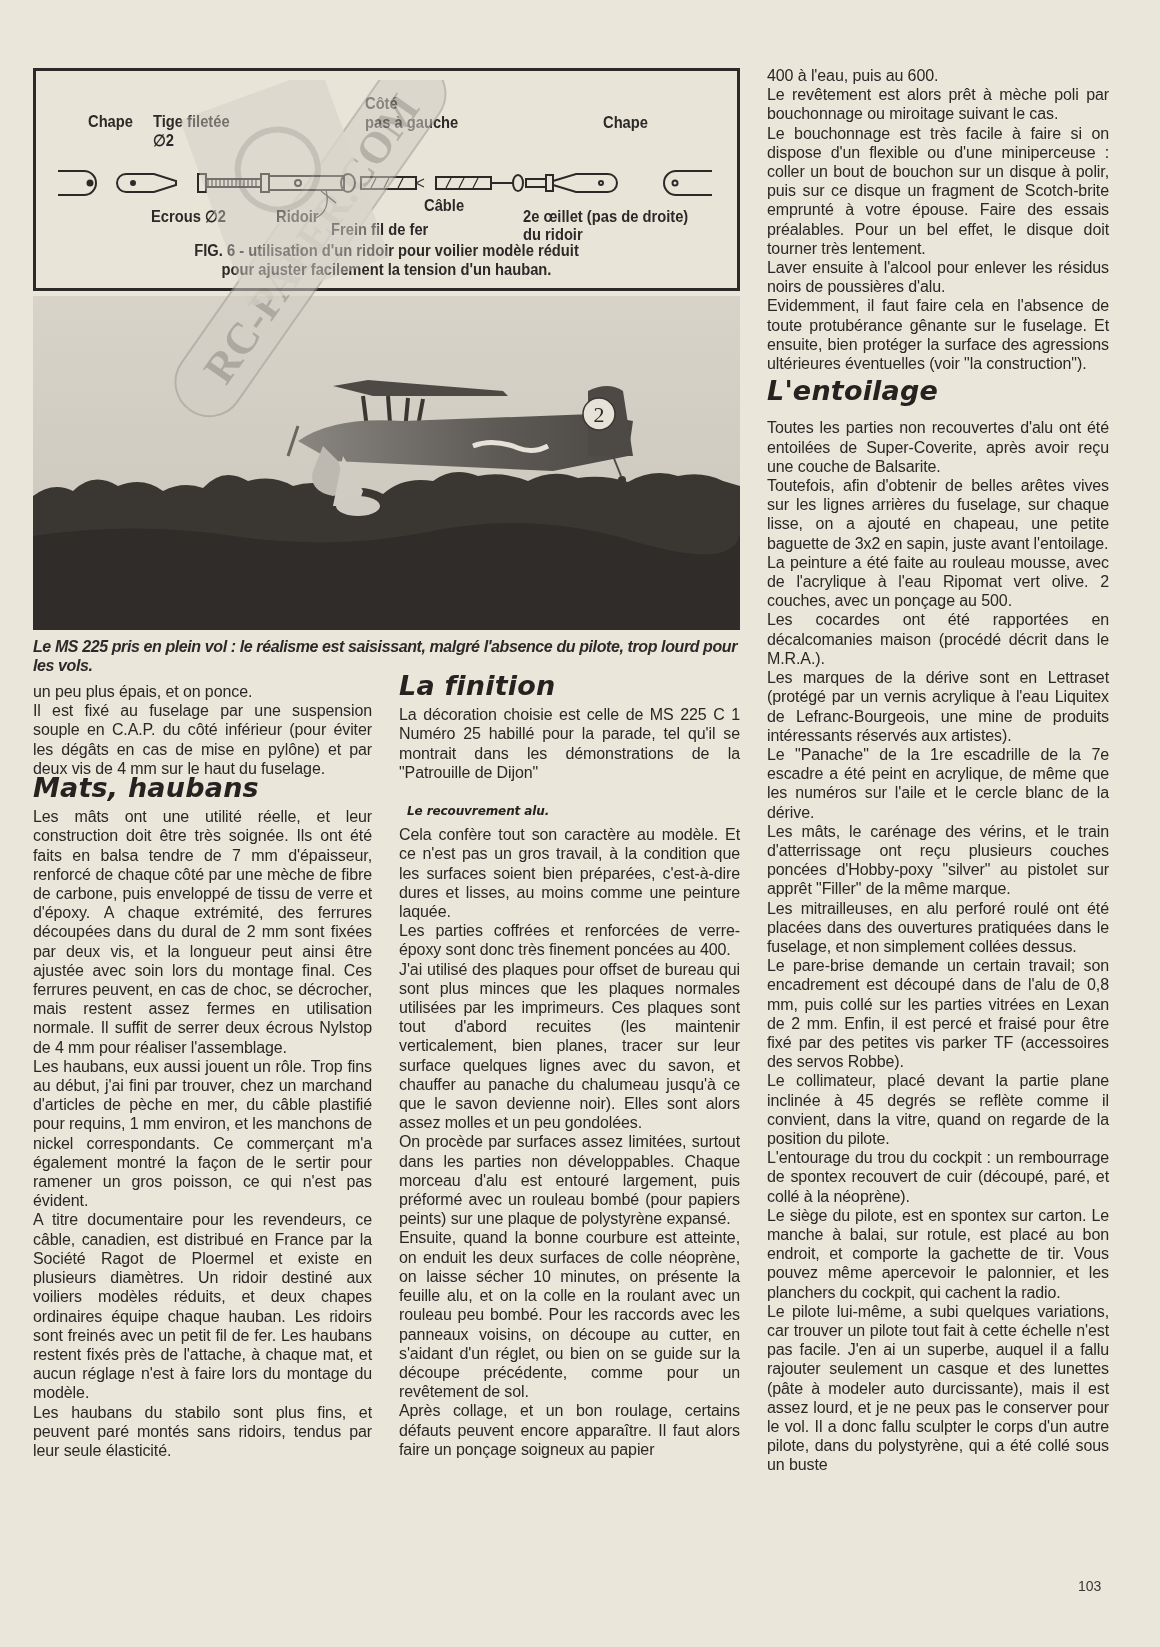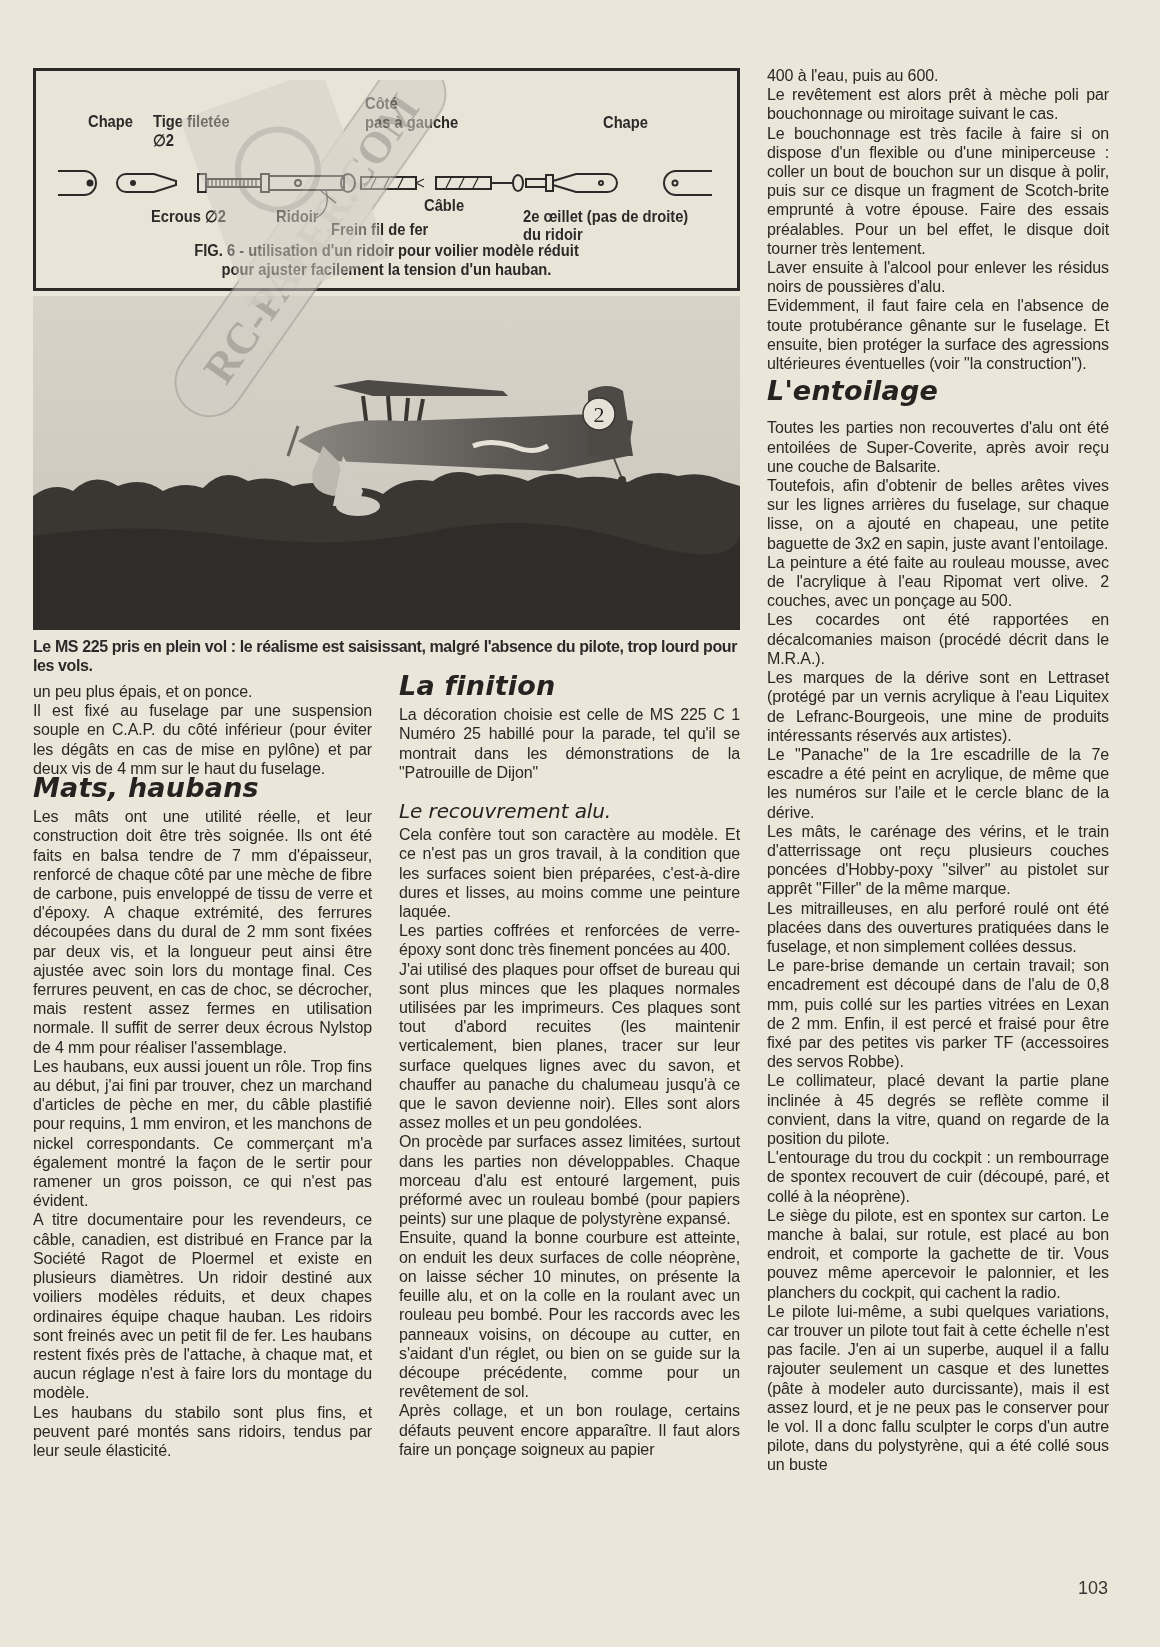--- a/index.html
+++ b/index.html
@@ -32,41 +32,41 @@
 
     
     .photo {
       position: absolute; left: 33px; top: 296px; width: 707px; height: 334px;
       overflow: hidden; background: #d9d5cb;
     }
     .photo svg { position: absolute; left: 0; top: 0; }
 
     .photo-caption {
       position: absolute; left: 33px; top: 637px; width: 712px;
-      font-weight: bold; font-size: 16px; line-height: 19px;
+      font-style: italic; font-weight: bold; font-size: 16px; line-height: 19px;
       letter-spacing: -0.4px; color: #2c2a28;
     }
 
     .col {
       position: absolute; font-size: 16px; line-height: 19.2px; text-align: justify;
       letter-spacing: -0.1px;
     }
     .col p { margin: 0; }
     .col h2 {
       margin: 0; font-style: italic; font-weight: 900; font-size: 27px;
       letter-spacing: 0.2px; color: #252220;
       font-family: "DejaVu Sans", sans-serif;
     }
     .col h3 {
-      margin: 0; font-style: italic; font-weight: normal; font-size: 20px;
+      margin: 8px; font-style: italic; font-weight: bold; font-size: 12px;
       font-family: "DejaVu Sans", sans-serif; color: #252220;
     }
 
     .page-number {
-      position: absolute; left: 1078px; top: 1578px; font-size: 18px; color: #3a3632;
+      position: absolute; left: 1078px; top: 1578px; font-size: 14px; color: #3a3632;
     }
 
     
     .watermark {
       position: absolute; left: 150px; top: 80px; width: 460px; height: 400px;
       pointer-events: none; opacity: 0.55;
     }
   </style>
 </head>
 <body>

